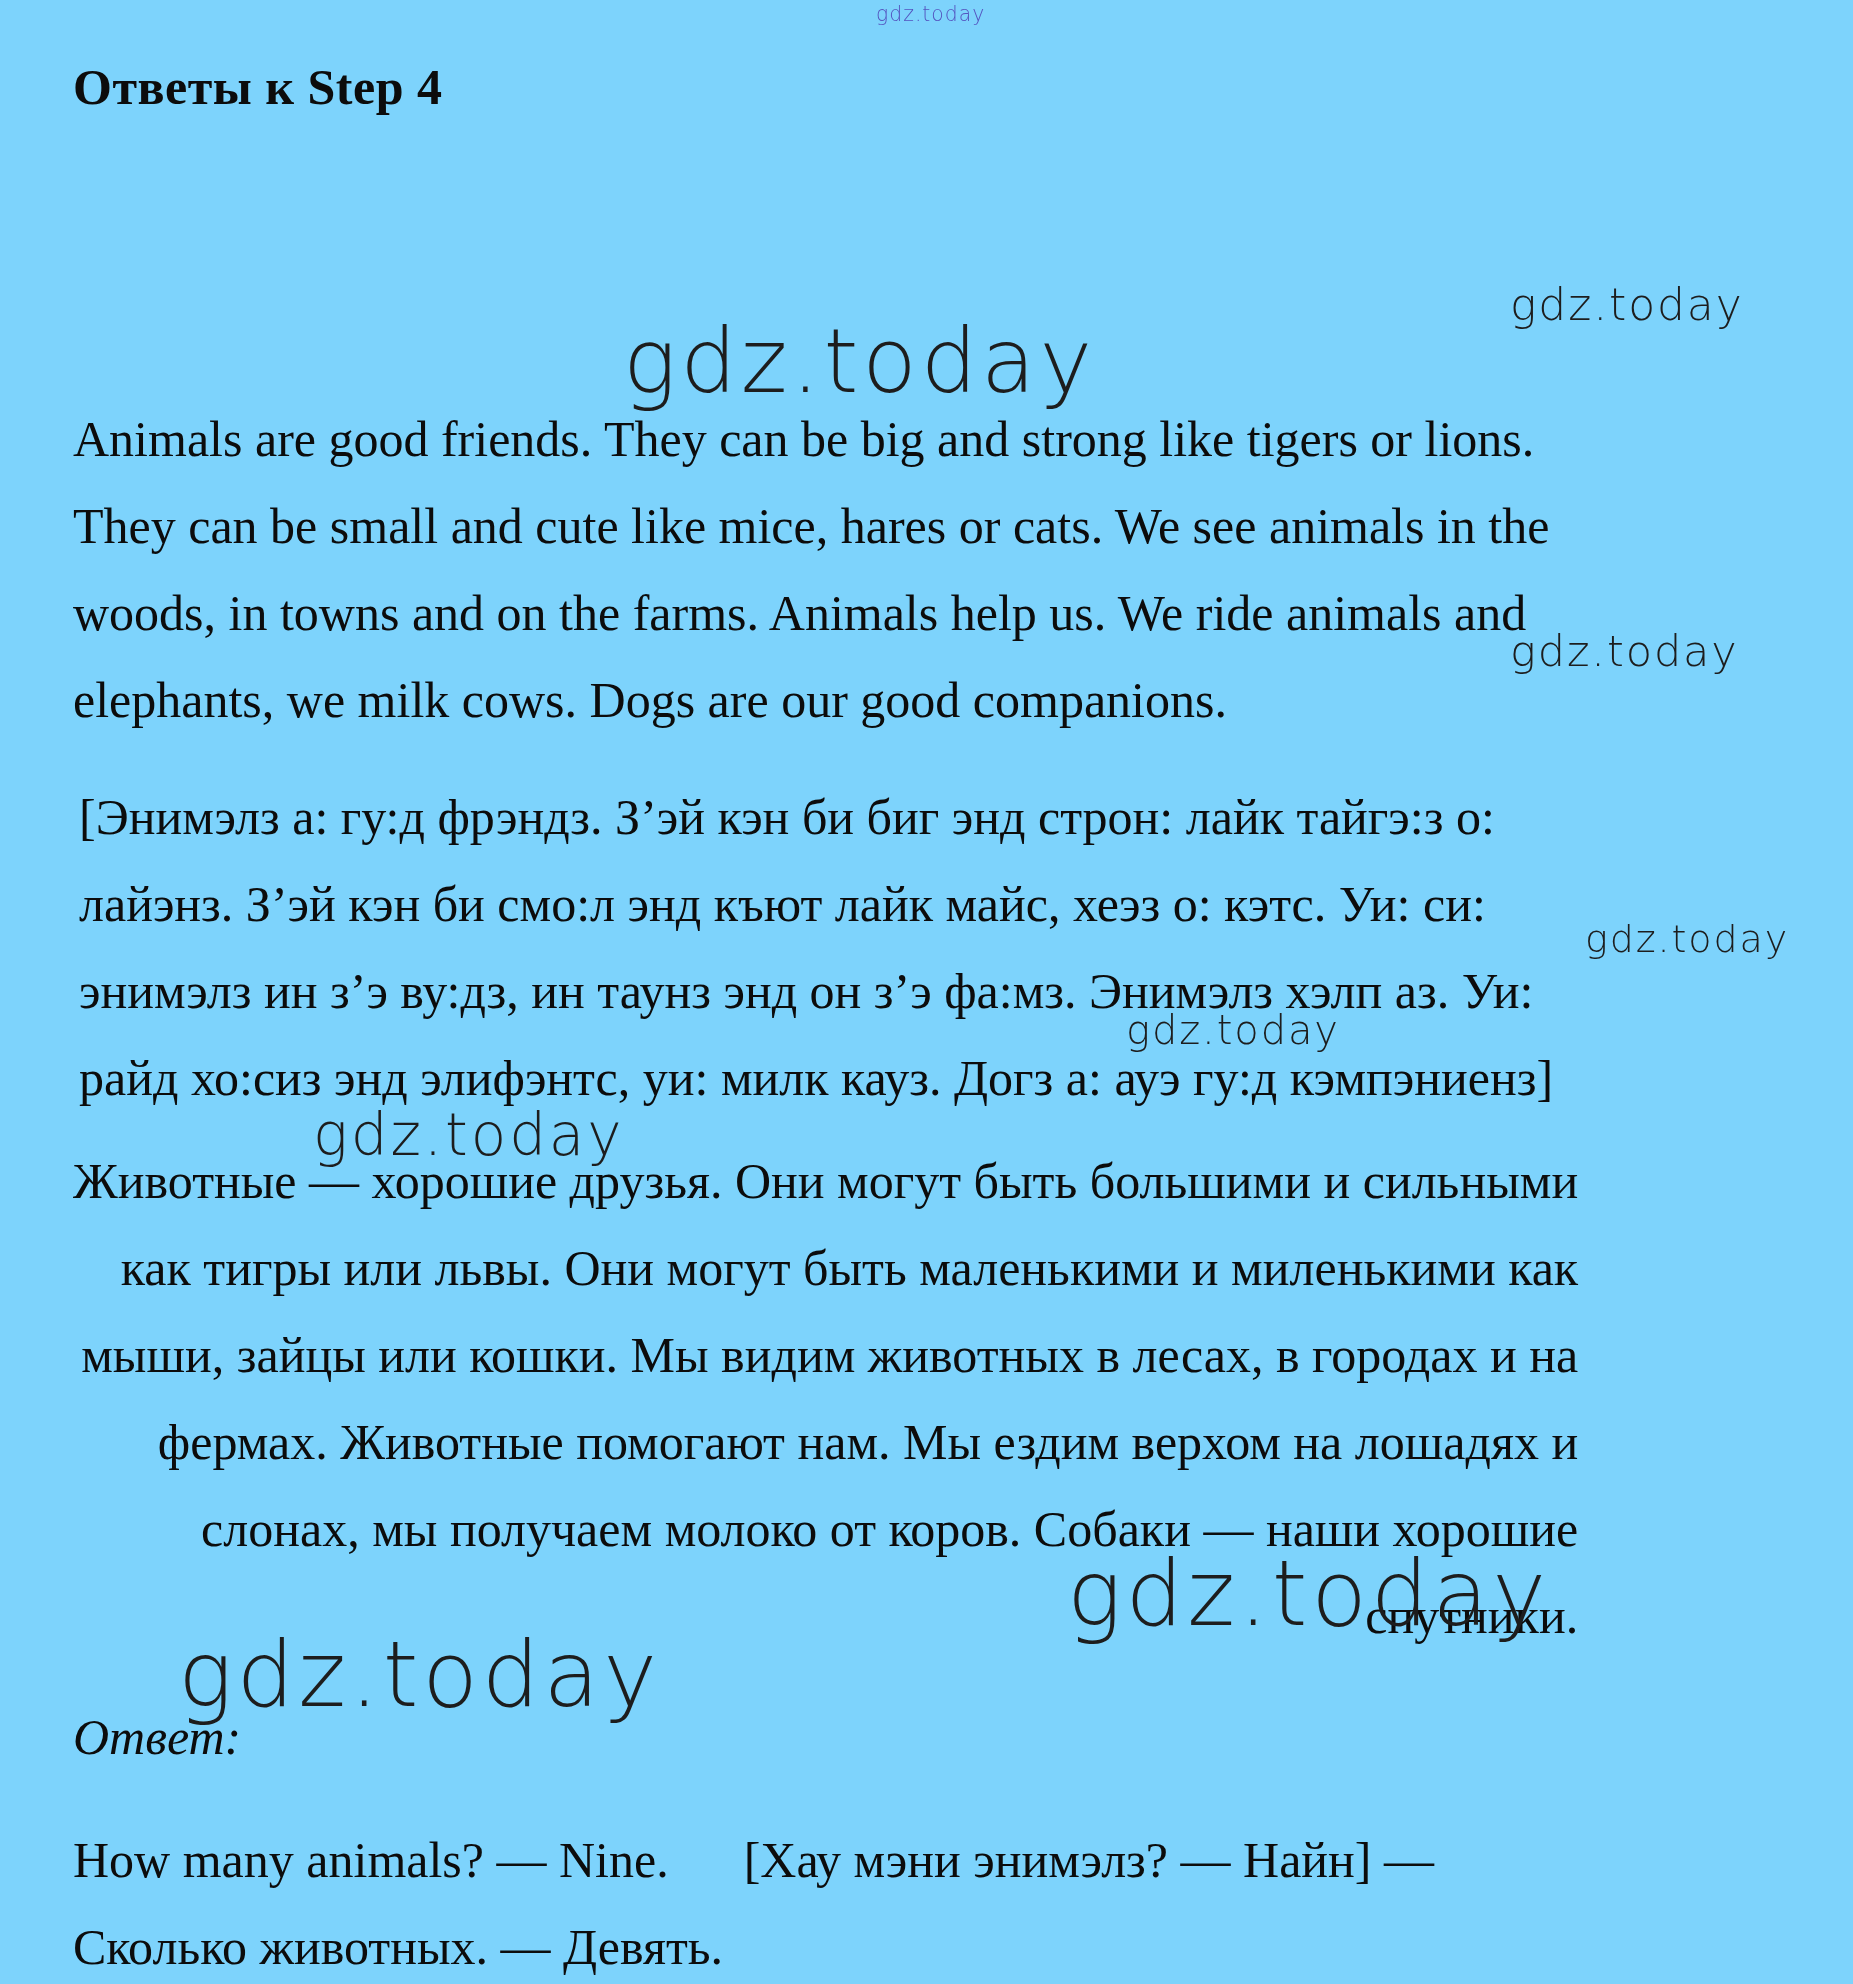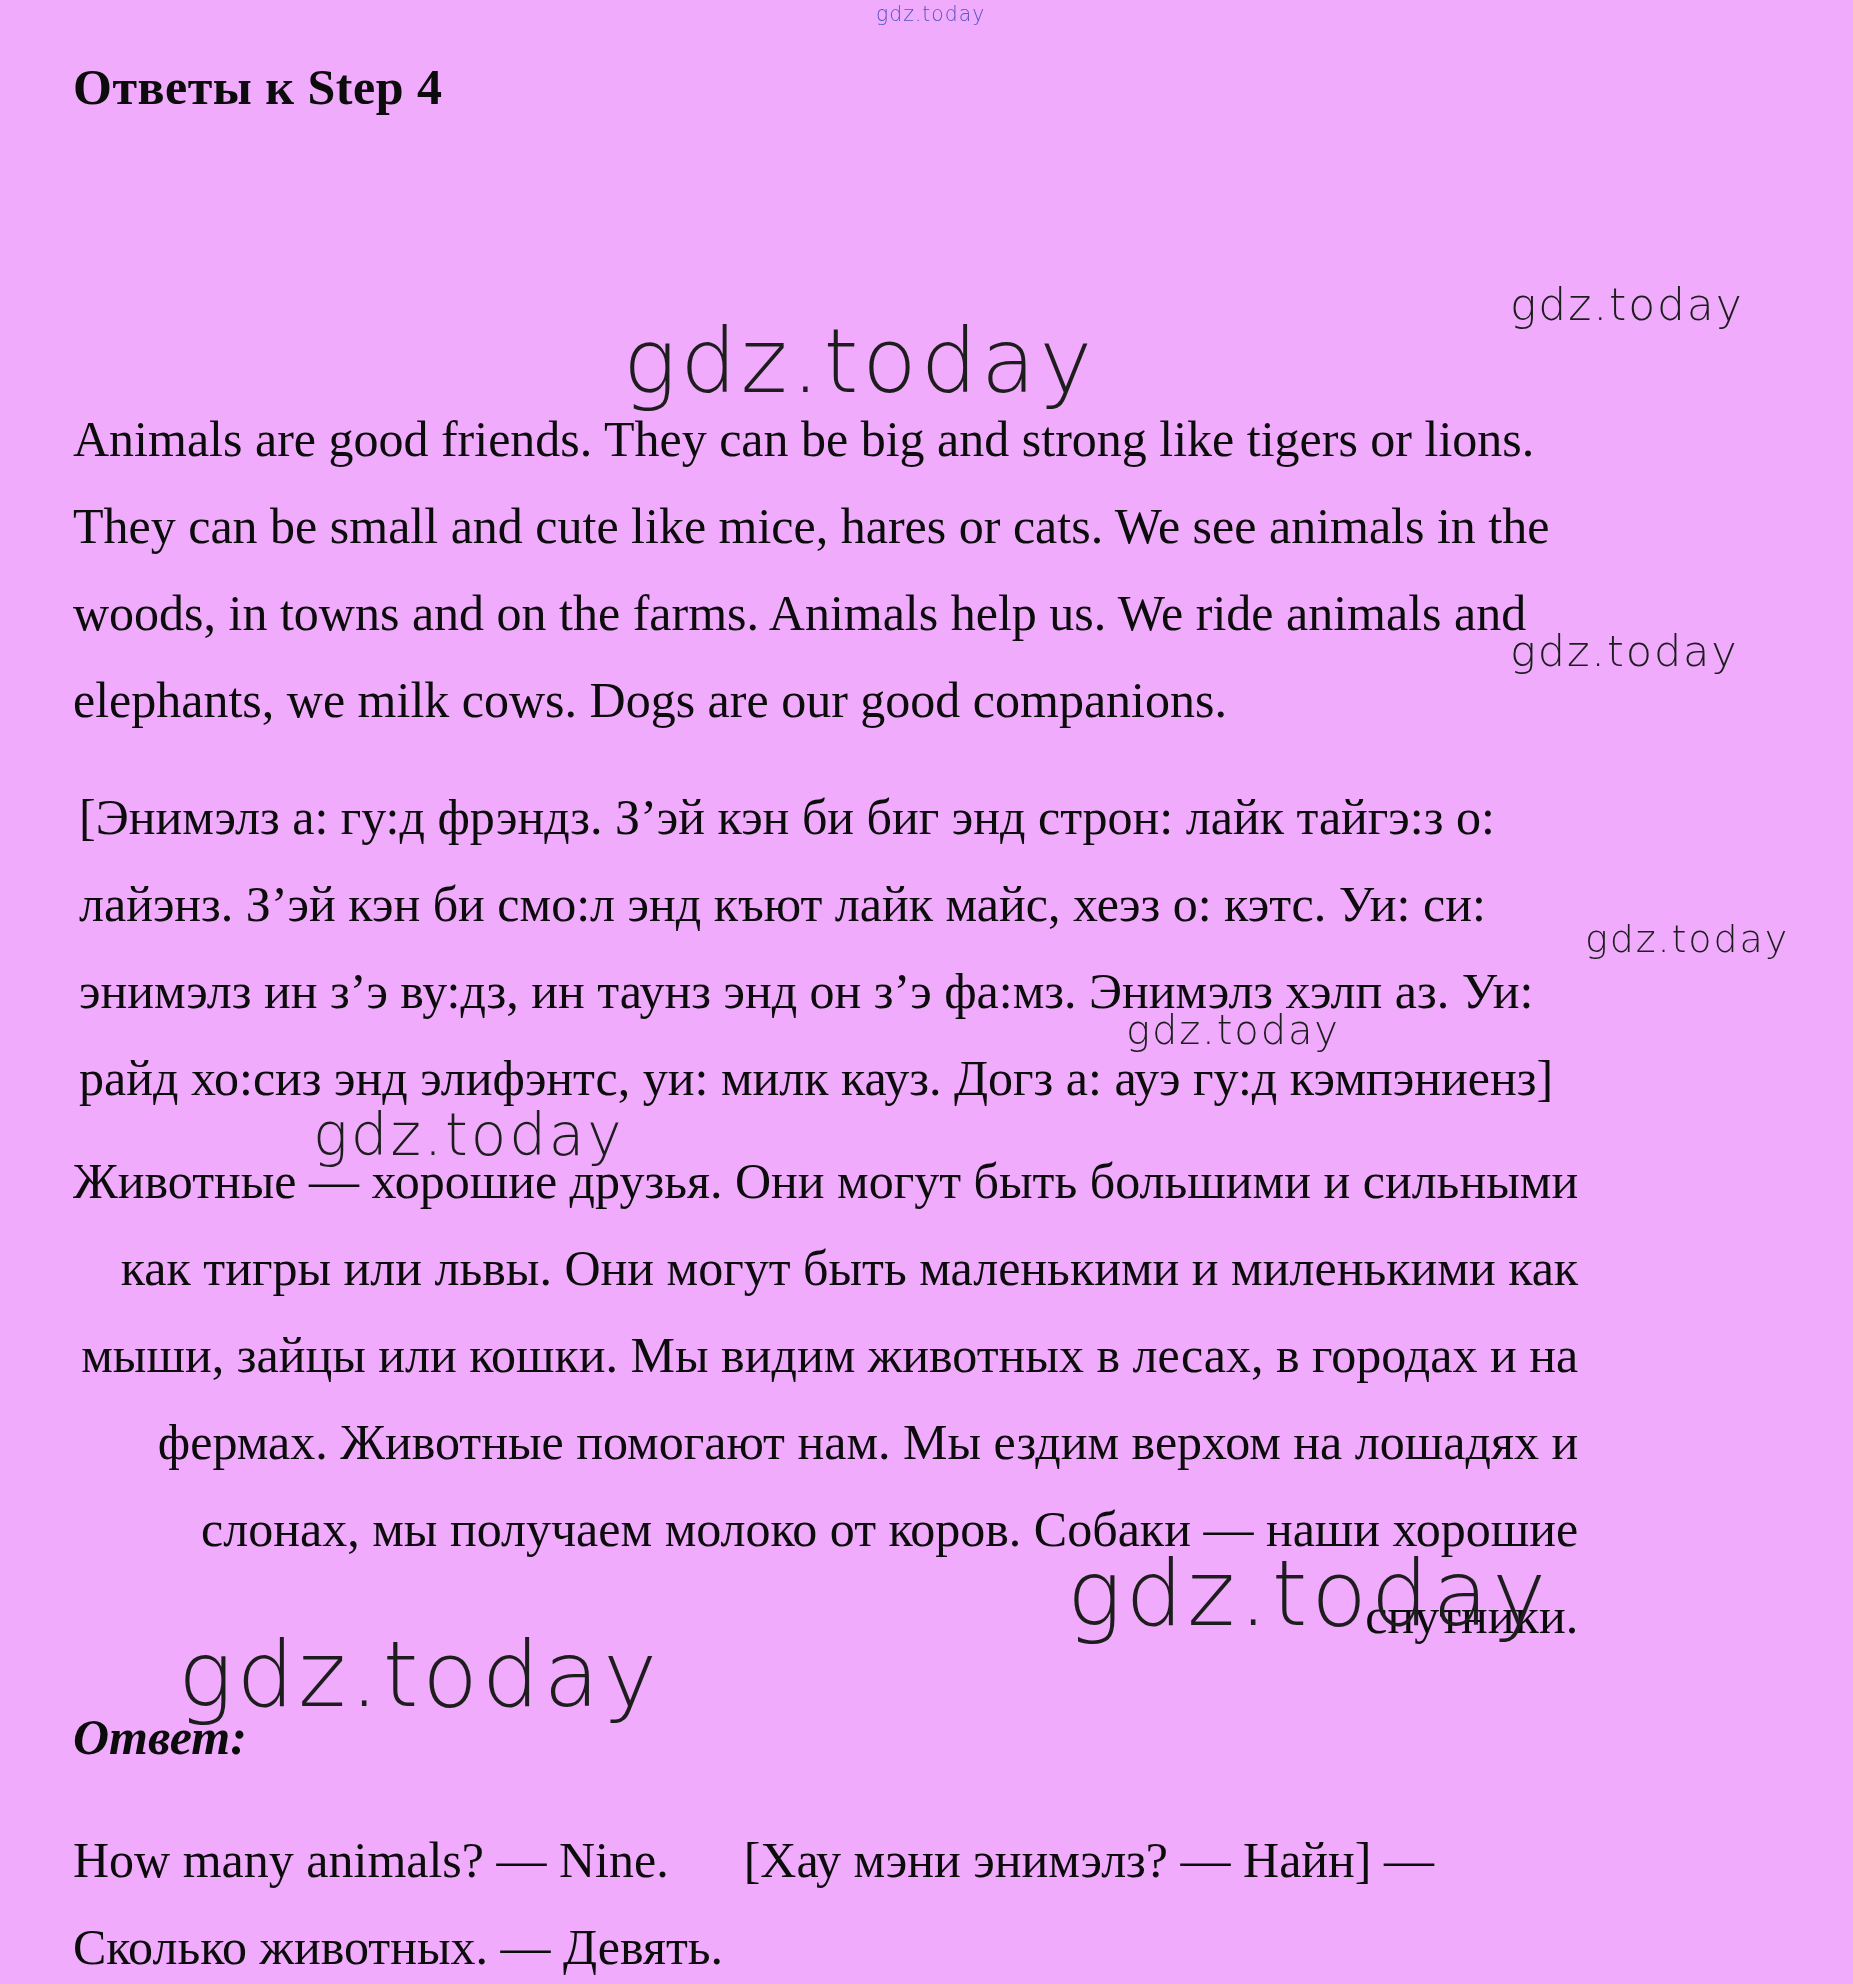--- a/index.html
+++ b/index.html
@@ -1,20 +1,20 @@
 <!DOCTYPE html>
 <html><head>
 <meta charset="utf-8">
 <style>
   html,body{margin:0;padding:0;background:#ffffff;}
   #page{
     position:relative;
     width:1853px;
     height:1984px;
-    background:#f0abfc;
+    background:#7dd3fc;
     overflow:hidden;
     font-family:"Liberation Serif","DejaVu Serif",serif;
     color:#0c0c0c;
   }
   .block{position:absolute;left:73px;}
   .line{white-space:nowrap;}
 
   .title{
     top:58px;
     font-size:50px;
@@ -30,21 +30,20 @@
   .transcription{top:774px;font-size:50px;}
   .transcription .line{line-height:87px;margin-left:6px;}
 
   .translation{top:1138px;font-size:50px;text-align:right;}
   .translation .line{line-height:87px;}
 
   .answer-label{
     top:1708px;
     font-size:50px;
     font-style:italic;
-    font-weight:bold;
   }
 
   .answer{top:1817px;font-size:50px;}
   .answer .line{line-height:87px;}
 
   
   .wm{
     position:absolute;
     font-family:"DejaVu Sans","Liberation Sans",sans-serif;
     font-weight:200;

